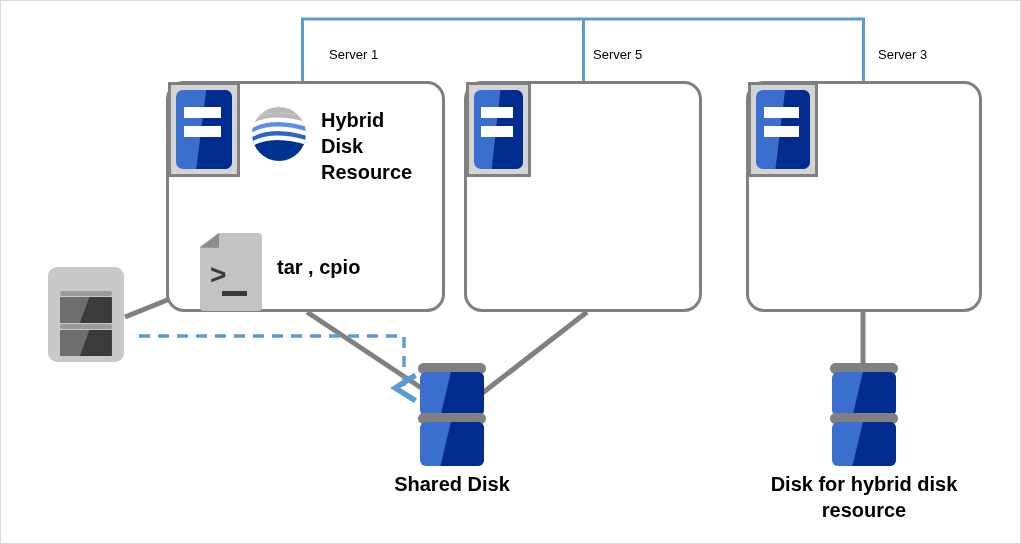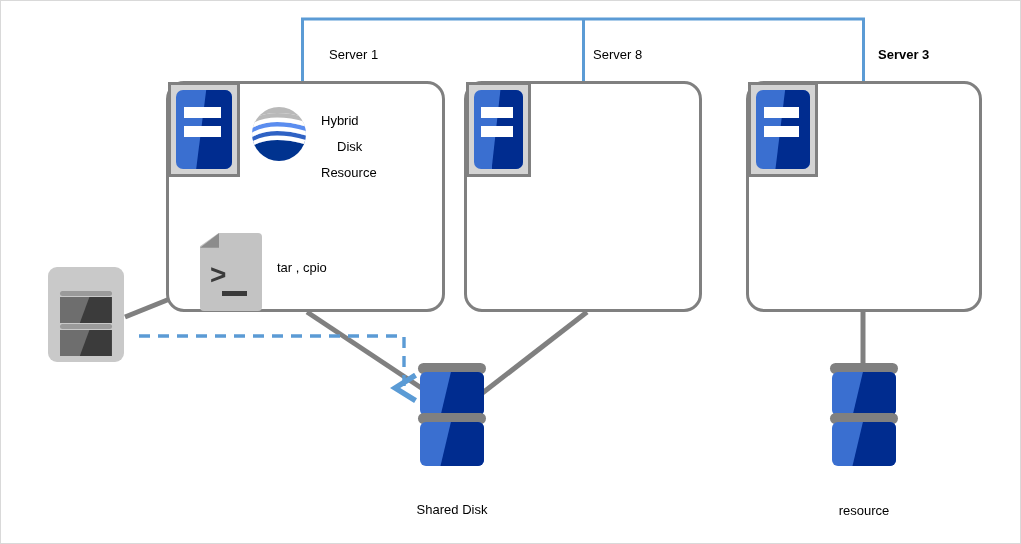--- a/index.html
+++ b/index.html
@@ -22,23 +22,24 @@
   .svg-layer {
     position: absolute;
     left: 0;
     top: 0;
     width: 1021px;
     height: 544px;
   }
   .lbl {
     position: absolute;
     color: #000000;
-    font-size: 13px;
+    font-size: 20px;
     line-height: 25px;
     white-space: pre;
+    font-weight: bold;
   }
   .lbl-center {
     text-align: center;
   }
   
   .server-box {
     position: absolute;
     border: 3px solid #808080;
     border-radius: 18px;
     background: #ffffff;
@@ -248,65 +249,66 @@
       <path d="M-6,22 C10,6 34,6 66,16 L66,25 C34,15 10,15 -6,31 Z" fill="#b9b9b9"></path>
       <path d="M-6,31 C10,15 34,15 66,25 L66,34 C34,24 10,24 -6,40 Z" fill="#5b8def"></path>
       <path d="M-6,40 C10,24 34,24 66,34 L66,43 C34,33 10,33 -6,49 Z" fill="#2f62c4"></path>
       <path d="M-6,49 C10,33 34,33 66,43 L66,68 L-6,68 Z" fill="#00338f"></path>
       <path d="M-6,26.5 C10,10.5 34,10.5 66,20.5 L66,25 C34,15 10,15 -6,31 Z" fill="#ffffff"></path>
       <path d="M-6,35.5 C10,19.5 34,19.5 66,29.5 L66,34 C34,24 10,24 -6,40 Z" fill="#ffffff"></path>
       <path d="M-6,44.5 C10,28.5 34,28.5 66,38.5 L66,43 C34,33 10,33 -6,49 Z" fill="#ffffff"></path>
     </g>
   </svg>
   <div class="lbl" style="left:320px; top:107px;">Hybrid</div>
-  <div class="lbl" style="left:336px; top:133px;">Disk</div>
+  <div class="lbl" style="left:320px; top:133px;">Disk</div>
   <div class="lbl" style="left:320px; top:159px;">Resource</div>
 
   <div class="script-icon" style="left:199px; top:232px; width:62px; height:78px;">
     <div class="page"></div>
     <div class="fold"></div>
     <div class="chev">&gt;</div>
     <div class="under"></div>
   </div>
   <div class="lbl" style="left:276px; top:254px;">tar , cpio</div>
 
   <div class="server-box" style="left:463px; top:80px; width:238px; height:231px;"></div>
-  <div class="hdr-label" style="left:592px; top:46px;">Server 8</div>
+  <div class="hdr-label" style="left:592px; top:46px;">Server 5</div>
   <div class="server-icon" style="left:465px; top:81px; width:65px; height:95px;">
     <div class="body">
       <div class="bar b1"></div>
       <div class="bar b2"></div>
     </div>
   </div>
 
   <div class="server-box" style="left:745px; top:80px; width:236px; height:231px;"></div>
-  <div class="hdr-label" style="left:877px; top:46px;font-weight:bold;">Server 3</div>
+  <div class="hdr-label" style="left:877px; top:46px;">Server 3</div>
   <div class="server-icon" style="left:747px; top:81px; width:70px; height:95px;">
     <div class="body">
       <div class="bar b1"></div>
       <div class="bar b2"></div>
     </div>
   </div>
 
   <div class="backup-device" style="left:47px; top:266px; width:76px; height:95px;">
     <div class="tcap" style="top:24px;"></div>
     <div class="tplate" style="top:30px;"></div>
     <div class="tcap" style="top:57px;"></div>
     <div class="tplate" style="top:63px;"></div>
   </div>
 
   <div class="disk-stack" style="left:417px; top:362px; width:68px; height:95px;">
     <div class="cap" style="top:0px;"></div>
     <div class="plate" style="top:9px;"></div>
     <div class="cap" style="top:50px;"></div>
     <div class="plate" style="top:59px;"></div>
   </div>
-  <div class="lbl lbl-center" style="left:331px; top:496px; width:240px;">Shared Disk</div>
+  <div class="lbl lbl-center" style="left:331px; top:471px; width:240px;">Shared Disk</div>
 
   <div class="disk-stack" style="left:829px; top:362px; width:68px; height:95px;">
     <div class="cap" style="top:0px;"></div>
     <div class="plate" style="top:9px;"></div>
     <div class="cap" style="top:50px;"></div>
     <div class="plate" style="top:59px;"></div>
   </div>
+  <div class="lbl lbl-center" style="left:743px; top:471px; width:240px;">Disk for hybrid disk</div>
   <div class="lbl lbl-center" style="left:743px; top:497px; width:240px;">resource</div>
 
 </div>
 
 </body></html>

